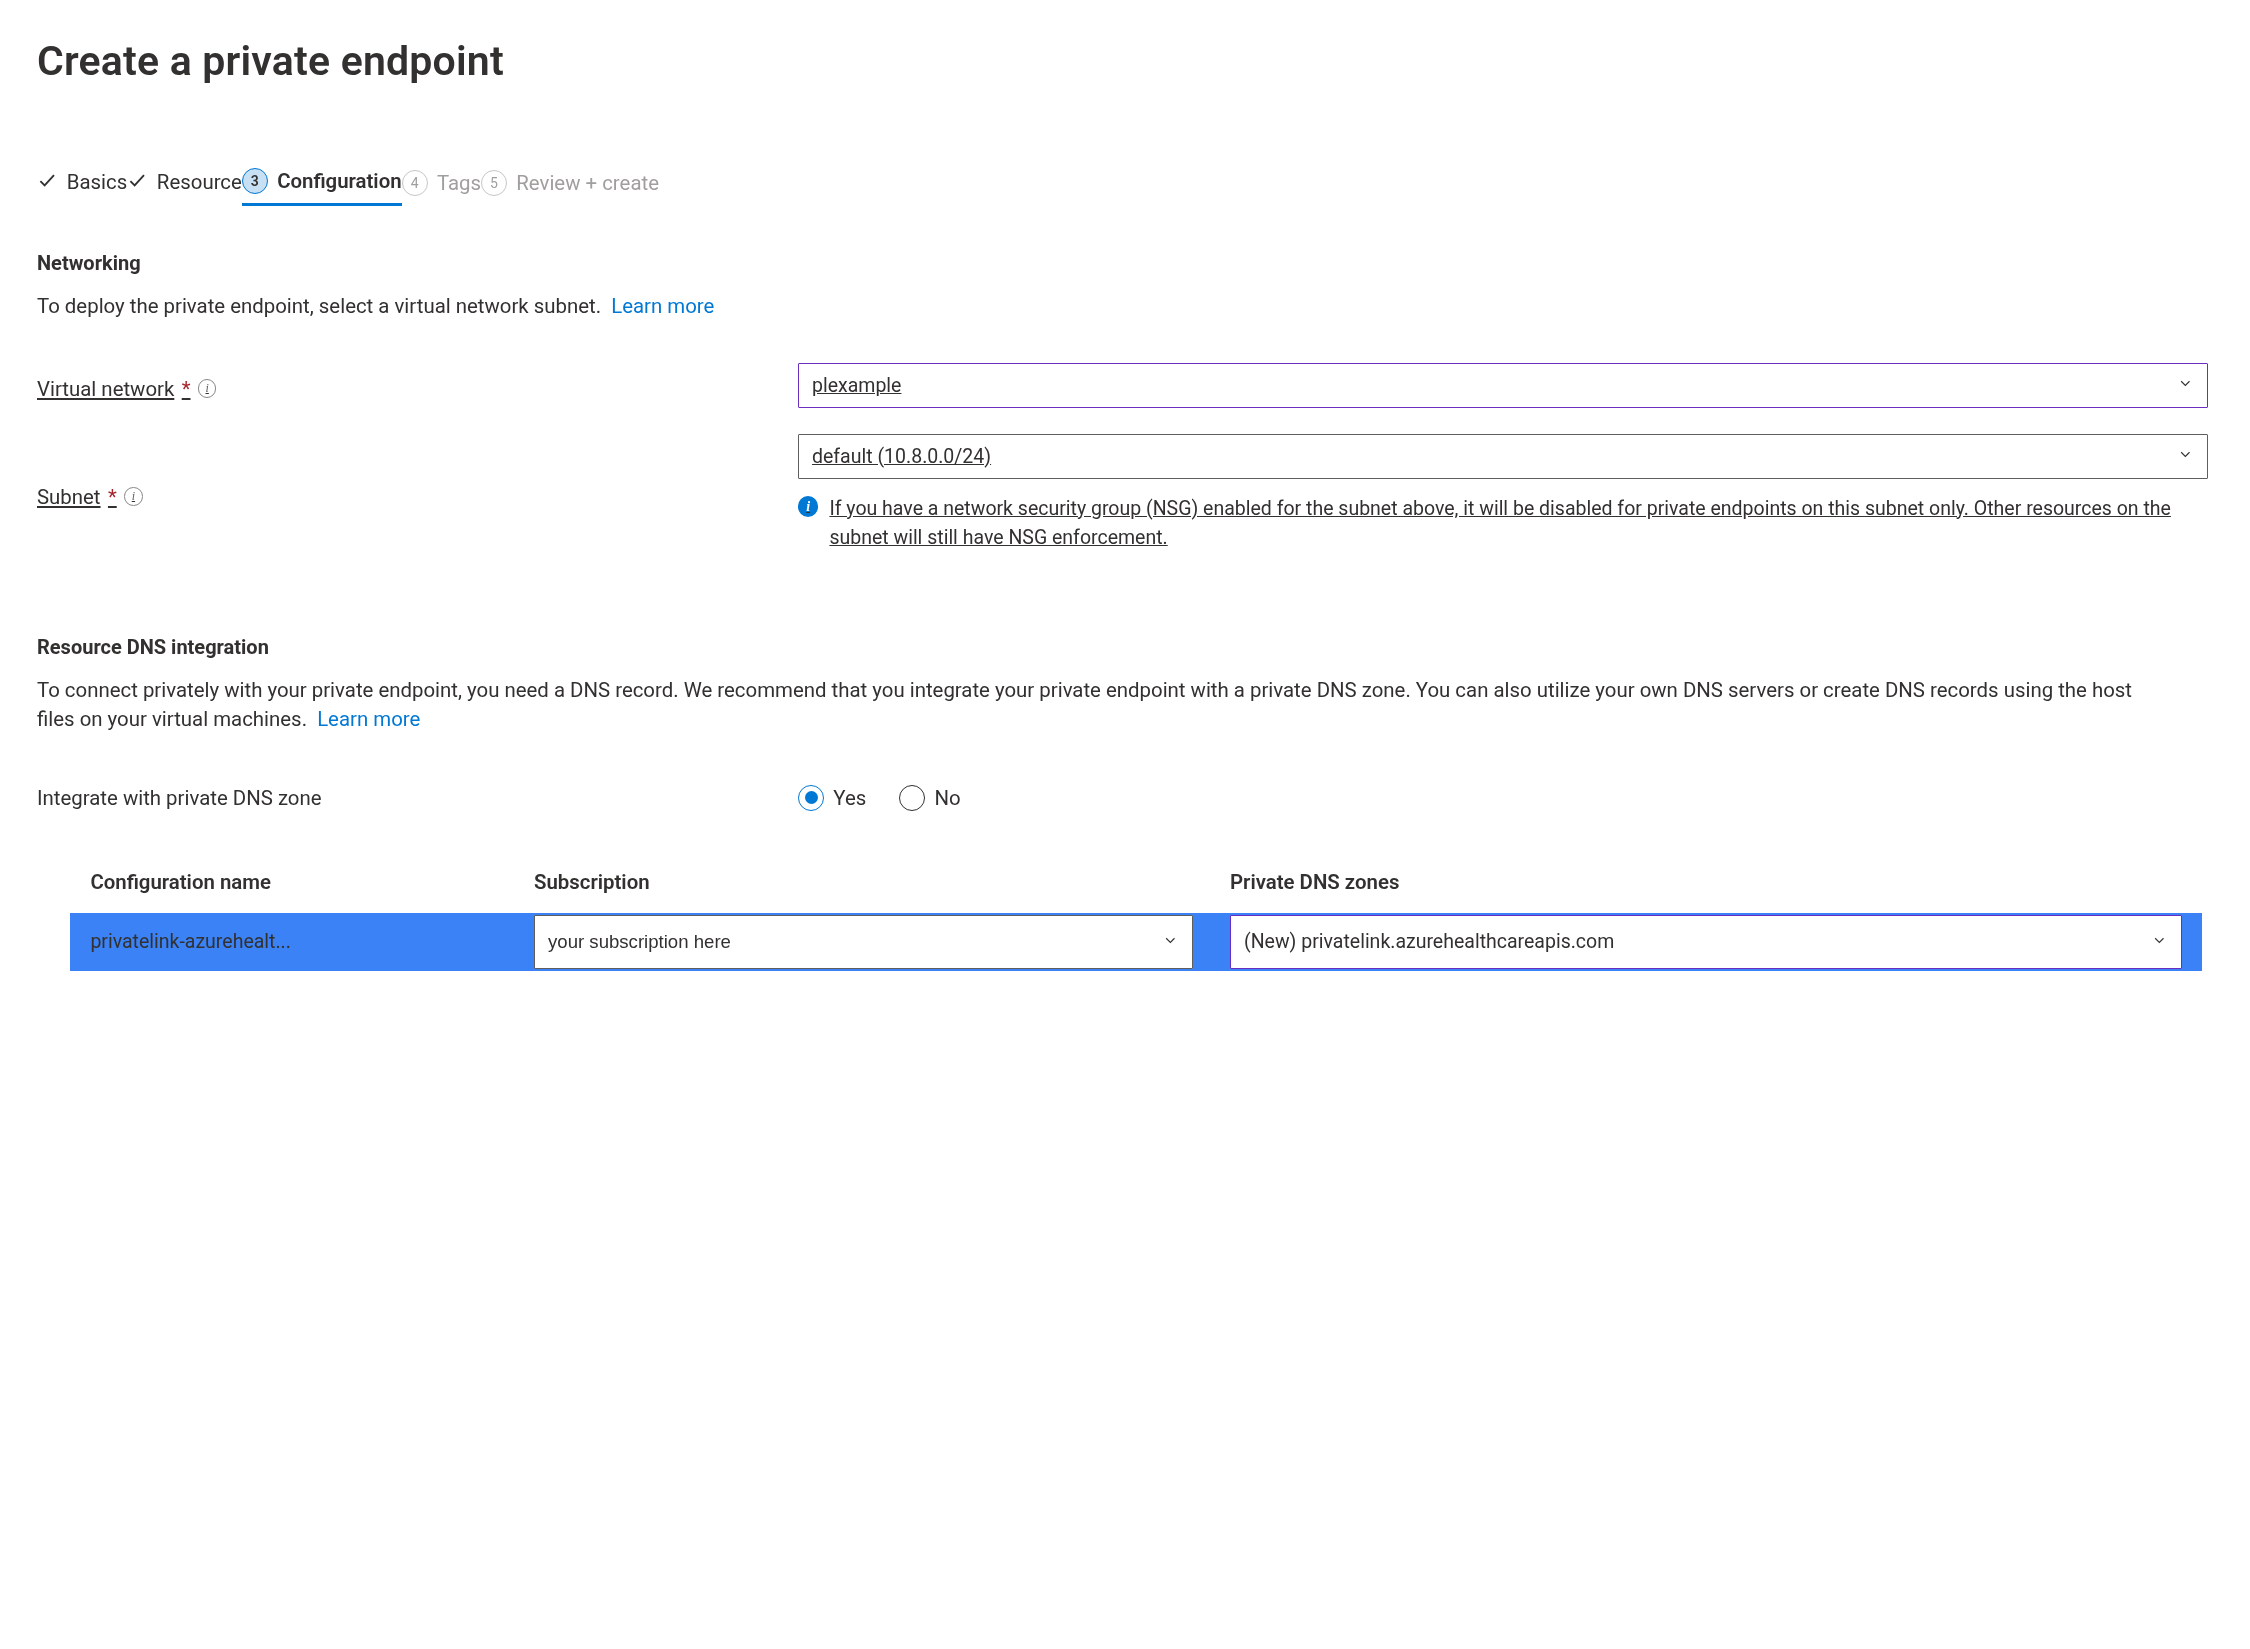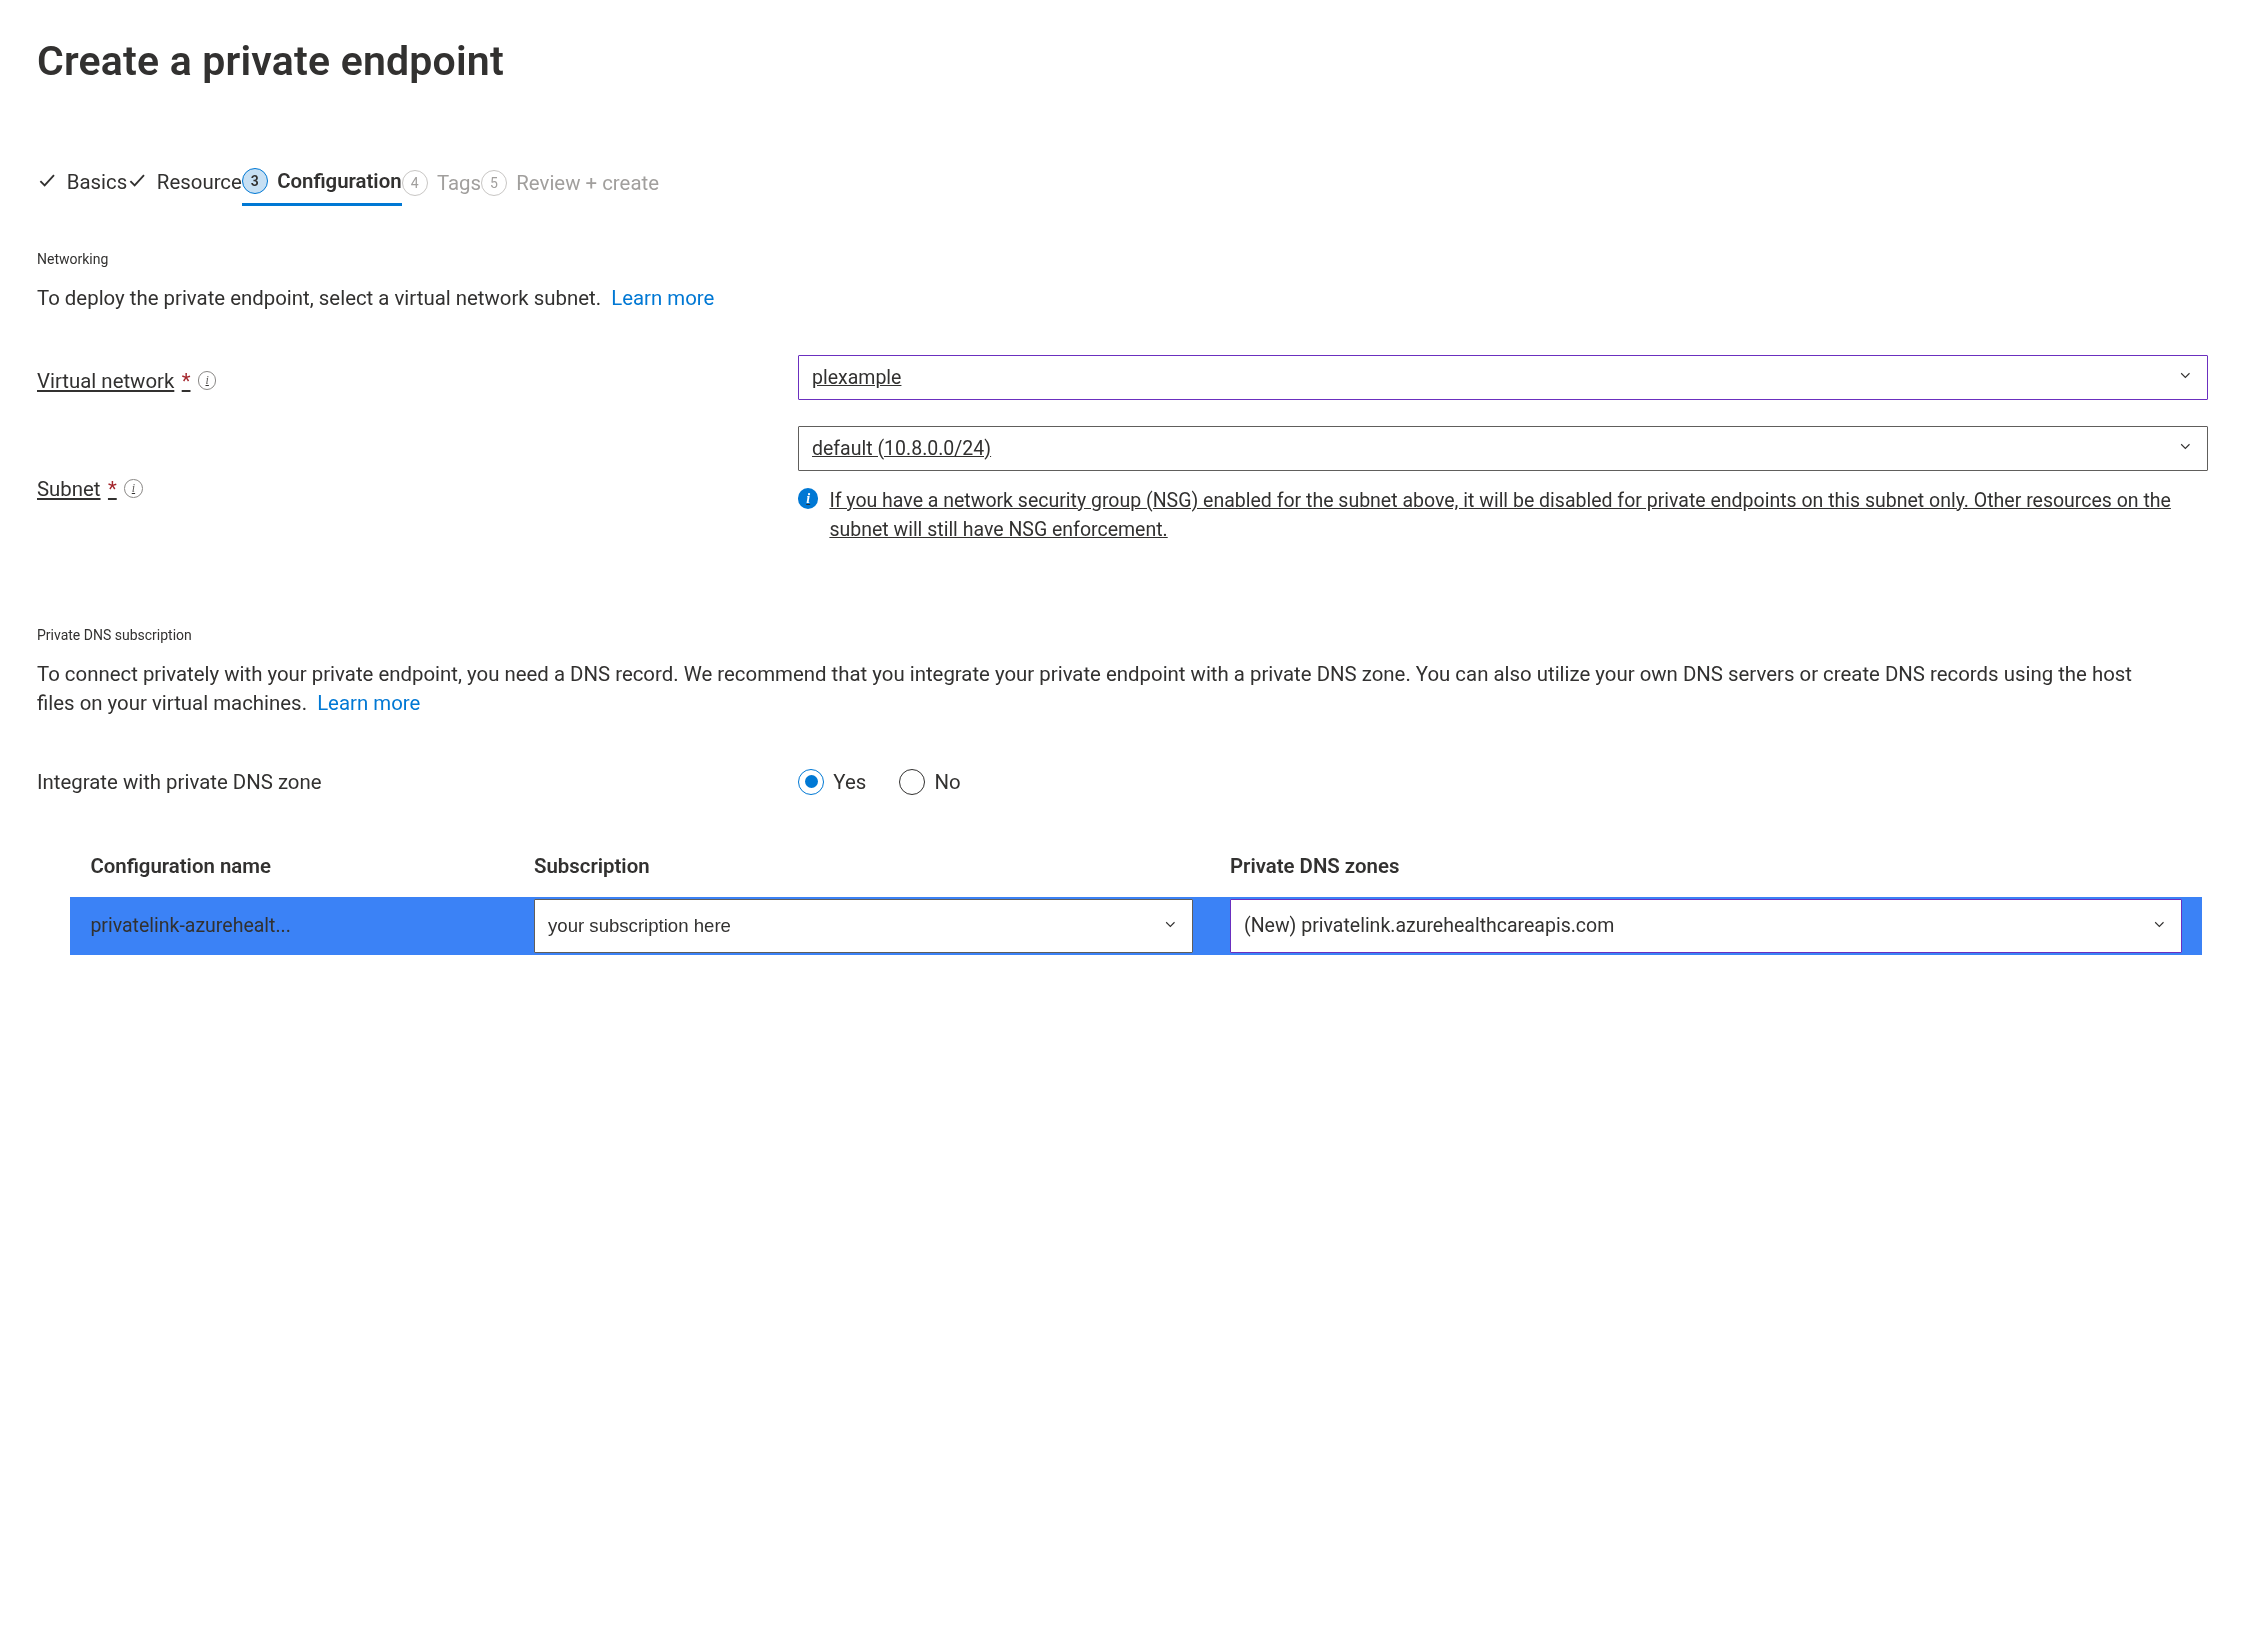--- a/index.html
+++ b/index.html
@@ -50,22 +50,22 @@
     align-items: center;
     justify-content: center;
     font-size: 14px;
     color: #605e5c;
     background: #fff;
   }
   .tab.pending .circle { border-color: #c8c6c4; color: #a19f9d; }
   .check-icon svg { width: 20.4px; height: 20.4px; stroke: #323130; stroke-width: 2.2; fill: none; }
   
   .section-title {
-    font-weight: 400;
-    font-size: 14px;
+    font-weight: 700;
+    font-size: 20px;
     margin: 0 0 16.7px 0;
   }
   .section-desc {
     font-size: 20.4px;
     color: #323130;
     margin: 0 0 41px 0;
     line-height: 1.45;
     max-width: 2133px;
   }
   a.link { color: #0078d4; text-decoration: none; cursor: pointer; }
@@ -275,21 +275,21 @@
       </div>
       <div class="info-note">
         <span class="info-blue-icon">i</span>
         <span>If you have a network security group (NSG) enabled for the subnet above, it will be disabled for private endpoints on this subnet only. Other resources on the subnet will still have NSG enforcement.</span>
       </div>
     </div>
   </div>
 </div>
 
 <div class="dns-section">
-  <div class="section-title">Private DNS subscription</div>
+  <div class="section-title">Resource DNS integration</div>
   <p class="section-desc">
     <span>To connect privately with your private endpoint, you need a DNS record. We recommend that you integrate your private endpoint with a private DNS zone. You can also utilize your own DNS servers or create DNS records using the host files on your virtual machines.</span>
     &nbsp;<a class="link">Learn more</a>
   </p>
 
   <div class="radio-row">
     <div class="form-label-col">
       <span>Integrate with private DNS zone</span>
     </div>
     <div class="radio-group">

